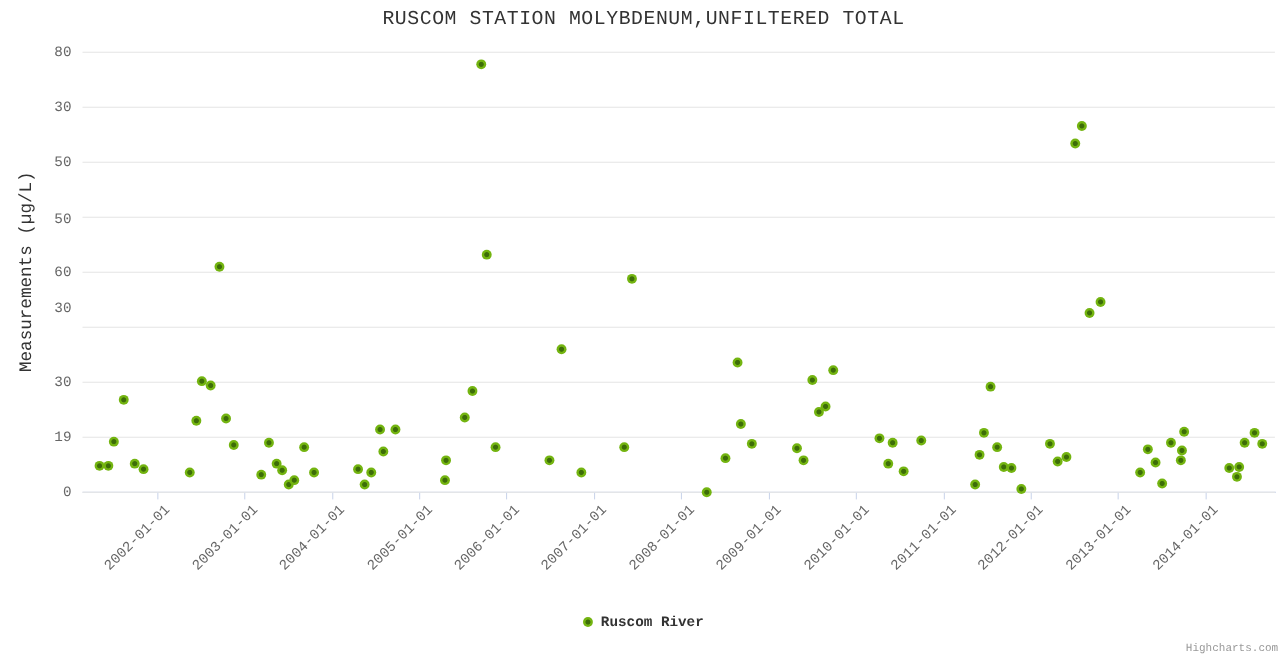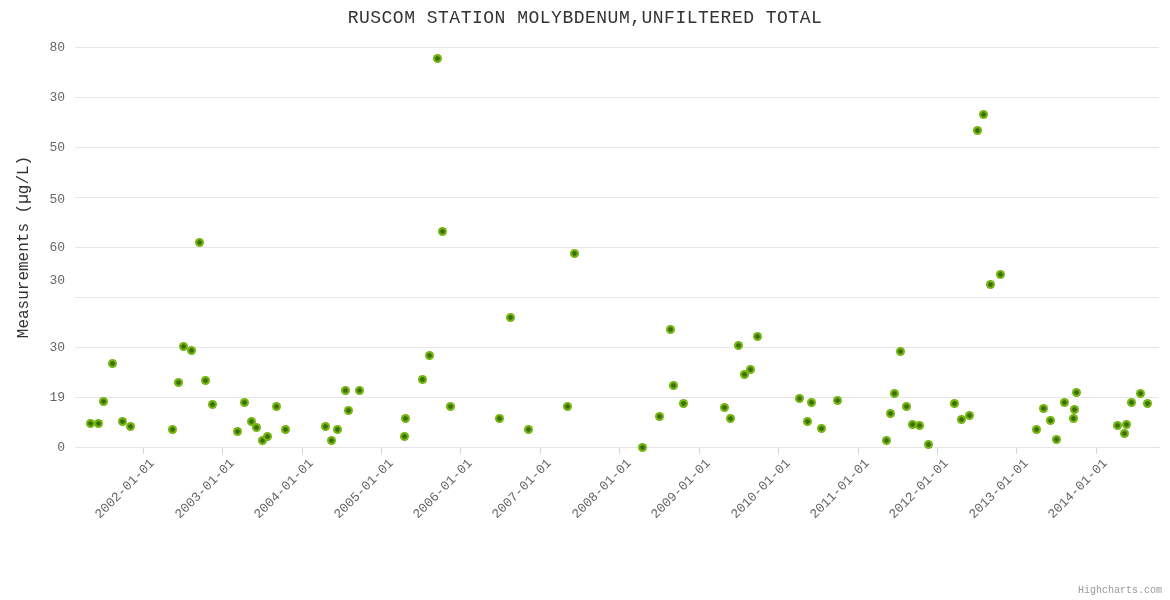--- a/index.html
+++ b/index.html
@@ -45,20 +45,26 @@
 </style>
 </head>
 <body>
 
 <div class="chart-root">
   <div class="chart-title">RUSCOM STATION MOLYBDENUM,UNFILTERED TOTAL</div>
   <div class="y-axis-title">Measurements (µg/L)</div>
 
   <div class="axis-line"></div>
 
+  <div class="legend">
+    <div class="legend-item">
+      <span class="legend-marker"></span>
+      <span class="legend-label">Ruscom River</span>
+    </div>
+  </div>
 
   <a class="credits">Highcharts.com</a>
 <div class="gridline" style="top: 447px;"></div>
     <div class="ytick" style="top: 439.5px;">0</div>
     <div class="gridline" style="top: 397px;"></div>
     <div class="ytick" style="top: 389.5px;">19</div>
     <div class="gridline" style="top: 347px;"></div>
     <div class="ytick" style="top: 339.5px;">30</div>
     <div class="gridline" style="top: 297px;"></div>
     <div class="ytick" style="top: 273px;">30</div>

